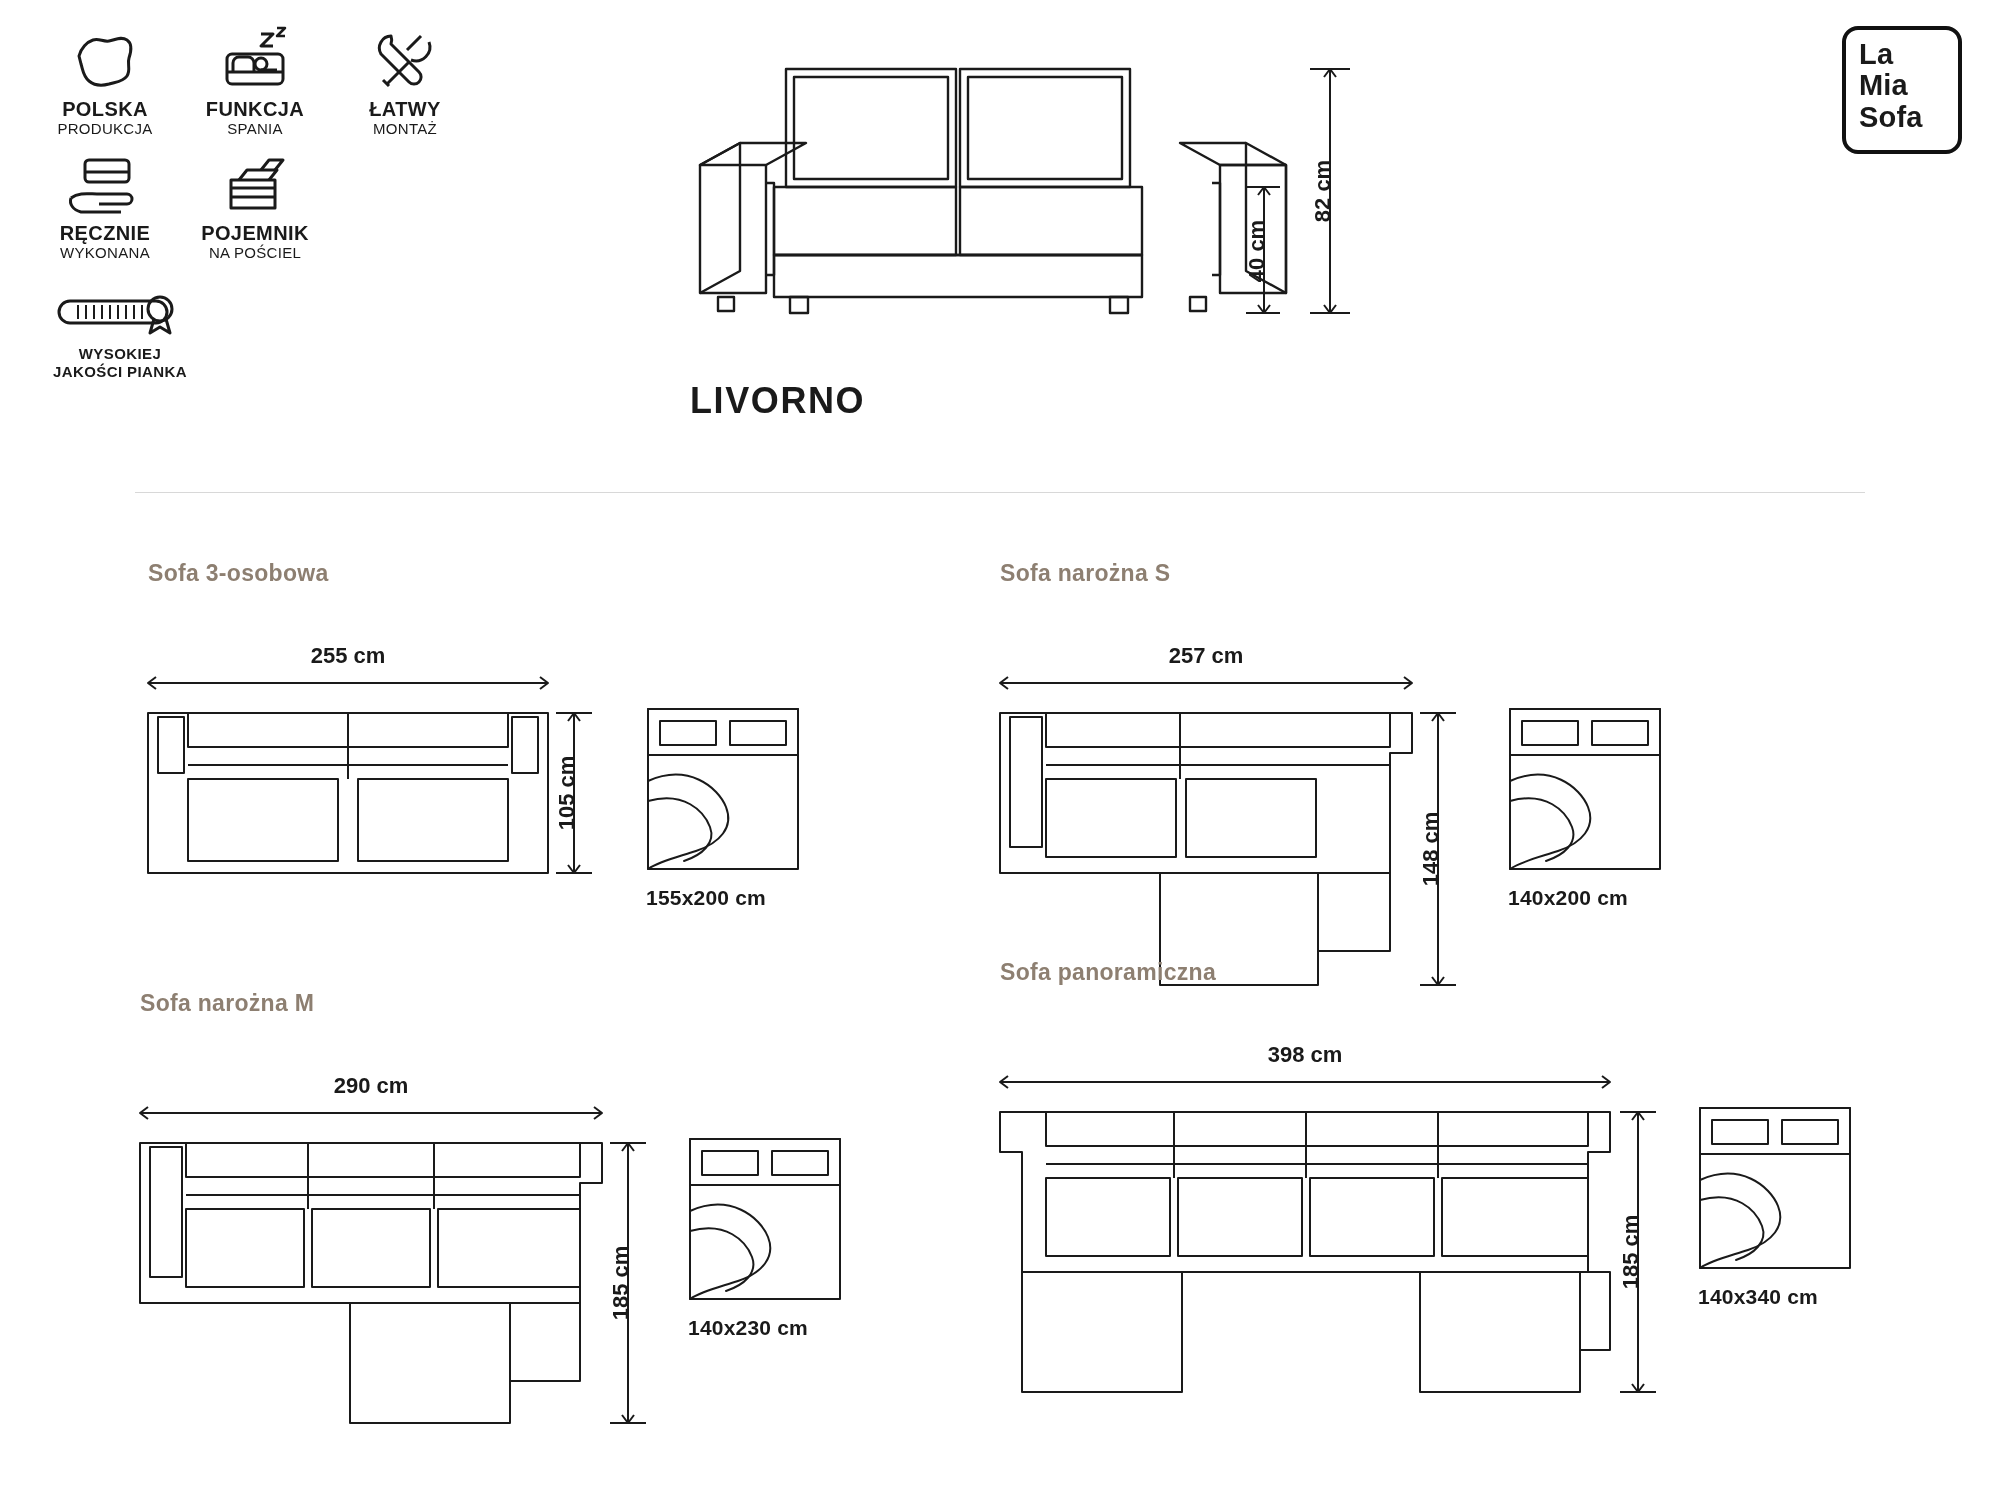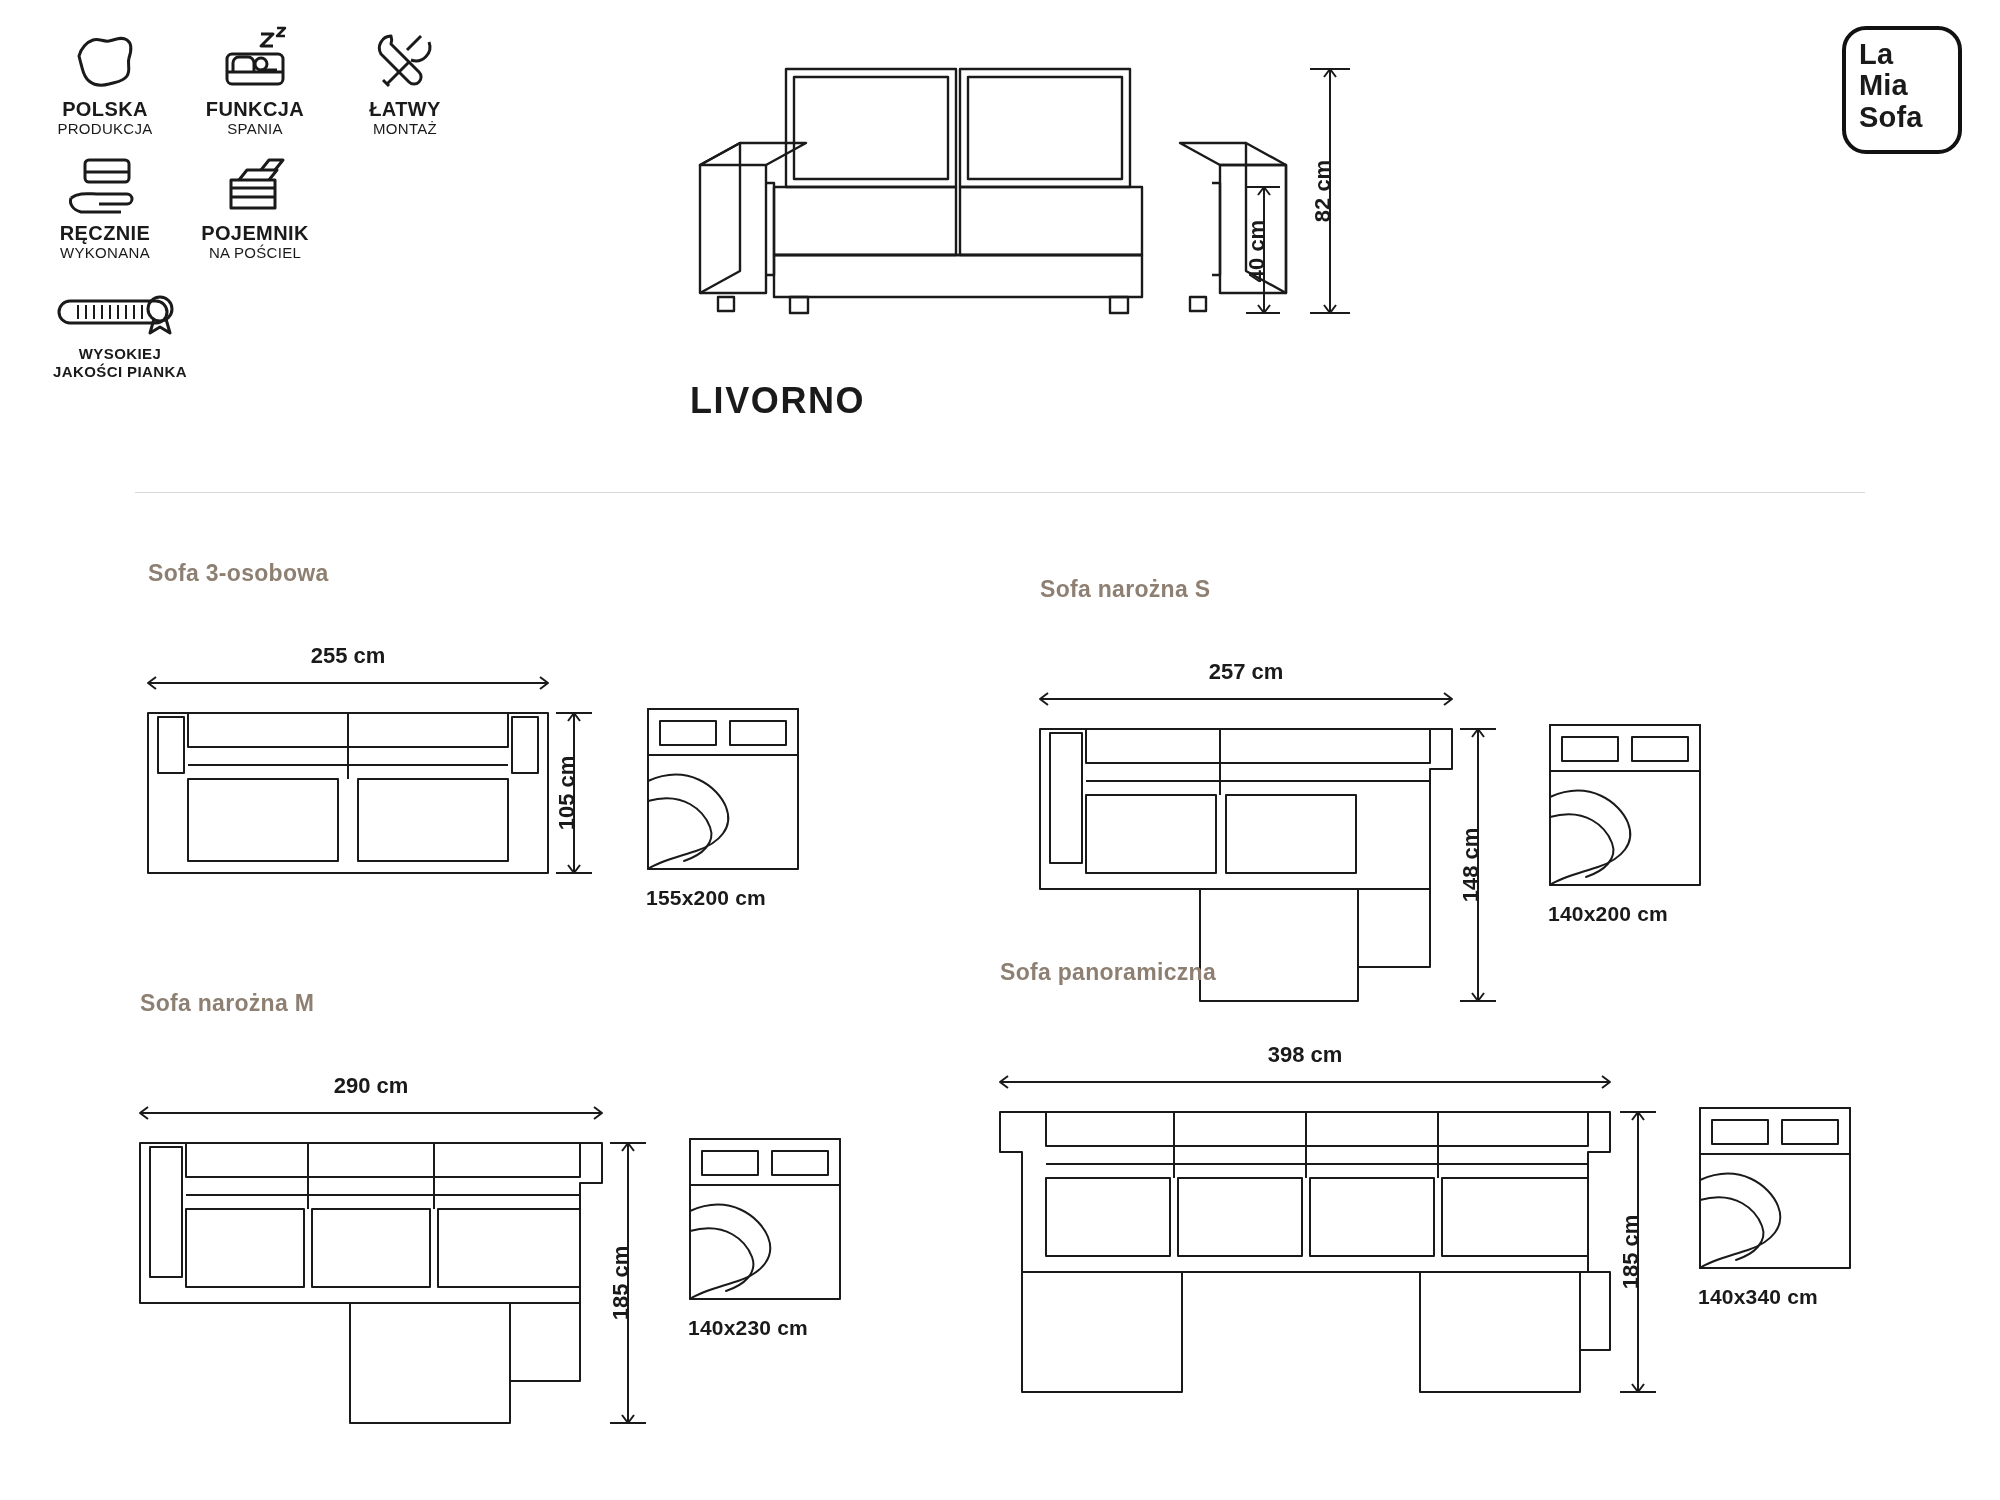--- a/index.html
+++ b/index.html
@@ -61,21 +61,21 @@
   }
 
   
   .logo {
     position: absolute;
     right: 38px;
     top: 26px;
     width: 120px;
     height: 128px;
     border: 4px solid #111;
-    border-radius: 24px;
+    border-radius: 16px;
     box-sizing: border-box;
     padding: 9px 0 0 13px;
   }
   .logo div {
     font-size: 29px;
     font-weight: bold;
     line-height: 1.08;
     letter-spacing: .2px;
   }
 
@@ -333,21 +333,21 @@
         <path d="M500 104 h150 v46 h-150 z"></path>
         <path d="M512 116 h56 v24 h-56 z"></path>
         <path d="M582 116 h56 v24 h-56 z"></path>
         <path d="M500 176 c40 -18 70 6 78 26 c8 20 -6 36 -30 44 c-18 6 -36 10 -48 18" stroke-linecap="round"></path>
         <path d="M500 196 c36 -10 56 10 62 26 c6 16 -8 28 -26 34" stroke-linecap="round"></path>
       </g>
       <text class="bedlabel" x="498" y="300" font-size="21" font-weight="bold" fill="#1a1a1a">155x200 cm</text>
     </svg>
   </div>
 
-  <div class="variant" style="left:1040px; top:560px;margin-top:16px;">
+  <div class="variant" style="left:1000px; top:560px;">
     <div class="vtitle">Sofa narożna S</div>
     <svg width="700" height="340" viewBox="0 0 700 340" style="margin-top:18px;">
       <g stroke="#1a1a1a" stroke-width="2" fill="none">
         <path d="M0 78 H412"></path>
         <path d="M8 72 l-8 6 l8 6" stroke-linejoin="round"></path>
         <path d="M404 72 l8 6 l-8 6" stroke-linejoin="round"></path>
       </g>
       <text class="dimtext" x="206" y="58" text-anchor="middle">257 cm</text>
 
       <g fill="none" stroke="#1a1a1a" stroke-width="2" stroke-linejoin="round">

